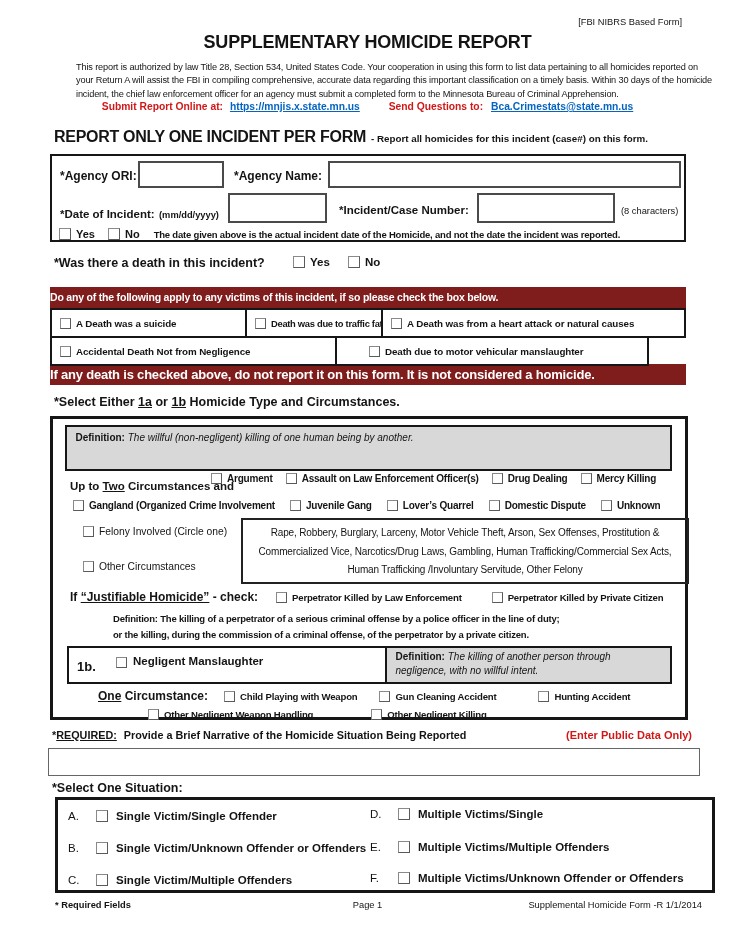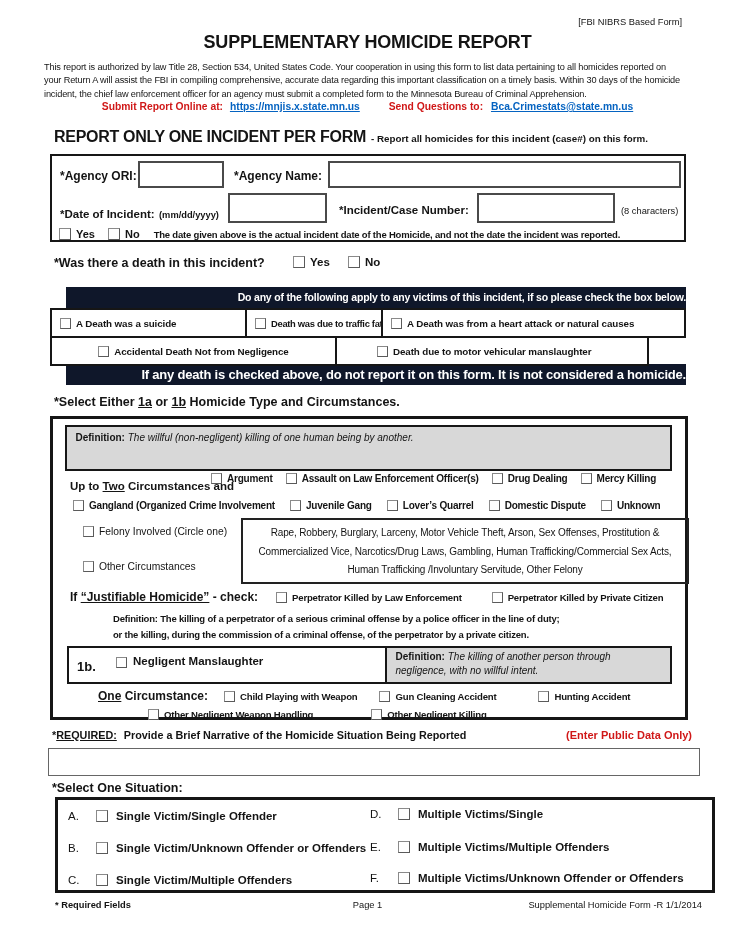--- a/index.html
+++ b/index.html
@@ -12,21 +12,21 @@
   .u { text-decoration:underline; }
   .nw { white-space:nowrap; }
   .red { color:#d01818; }
   .link { color:#0563c1; text-decoration:underline; cursor:pointer; }
 
   .cb { display:inline-block; width:11px; height:11px; border:1px solid #8a8a8a;
         border-right-color:#5a5a5a; border-bottom-color:#5a5a5a; background:#fff; flex:none; }
   .cb.lg { width:12px; height:12px; }
   .cbrow { display:flex; align-items:center; gap:5px; white-space:nowrap; }
 
-  .bar { background:#0f172a; color:#fff; font-weight:bold; text-align:right;margin-left:16px; }
+  .bar { background:#7f1d1d; color:#fff; font-weight:bold; text-align:left; }
 
   .field { border:2px solid #4a4a4a; background:#fff; font:inherit; padding:0 4px; }
 
   .box3 { border:3px solid #161616; }
   .box25 { border:2.5px solid #161616; }
 
   .vrow { display:flex; }
   .vcell { border:2px solid #161616; display:flex; align-items:center; padding:0 8px; height:30px;
            font-weight:bold; font-size:9.8px; letter-spacing:-0.1px; background:#fff; }
   .vcell + .vcell { margin-left:-2px; }
@@ -52,21 +52,21 @@
 </style>
 </head>
 <body>
 
 <div class="page">
 
   <div class="abs nw" style="top:17px; right:53px; font-size:9.3px;">[FBI NIBRS Based Form]</div>
 
   <div class="abs b" style="top:32px; left:0; width:100%; text-align:center; font-size:18px; letter-spacing:-0.2px;">SUPPLEMENTARY HOMICIDE REPORT</div>
 
-  <div class="abs" style="top:61px; left:44px; width:660px;">
+  <div class="abs" style="top:61px; left:76px; width:660px;">
     <div class="introline">This report is authorized by law Title 28, Section 534, United States Code.  Your cooperation in using this form to list data pertaining to all homicides reported on</div>
     <div class="introline">your Return A will assist the FBI in compiling comprehensive, accurate data regarding this important classification on a timely basis.  Within 30 days of the homicide</div>
     <div class="introline">incident, the chief law enforcement officer for an agency must submit a completed form to the Minnesota Bureau of Criminal Apprehension.</div>
   </div>
 
   <div class="abs nw" style="top:101px; left:0; width:100%; text-align:center; font-size:10.3px; font-weight:bold;">
     <span class="red">Submit Report Online at:</span>
     <span class="link" style="margin-left:4px;">https://mnjis.x.state.mn.us</span>
     <span class="red" style="margin-left:26px;">Send Questions to:</span>
     <span class="link" style="margin-left:5px;">Bca.Crimestats@state.mn.us</span>
@@ -131,27 +131,27 @@
           </span>
       </div>
       <div class="vcell" style="width:305px;">
         <span class="cbrow">
             <span class="cb"></span>
         <span>A Death was from a heart attack or natural causes</span>
           </span>
       </div>
     </div>
     <div class="vrow" style="margin-top:-2px;">
-      <div class="vcell" style="width:287px;justify-content:center;">
+      <div class="vcell" style="width:287px;">
         <span class="cbrow">
             <span class="cb"></span>
         <span>Accidental Death Not from Negligence</span>
           </span>
       </div>
-      <div class="vcell" style="width:314px; padding-left:40px;">
+      <div class="vcell" style="width:314px; padding-left:32px;">
         <span class="cbrow">
             <span class="cb"></span>
         <span>Death due to motor vehicular manslaughter</span>
           </span>
       </div>
     </div>
     <div class="bar" style="height:21px; line-height:21px; font-size:13px; letter-spacing:-0.2px; margin-top:-2px;">If any death is checked above, do not report it on this form.  It is not considered a homicide.</div>
   </div>
 
   <div class="abs b nw" style="left:54px; top:395px; font-size:12.5px;">

